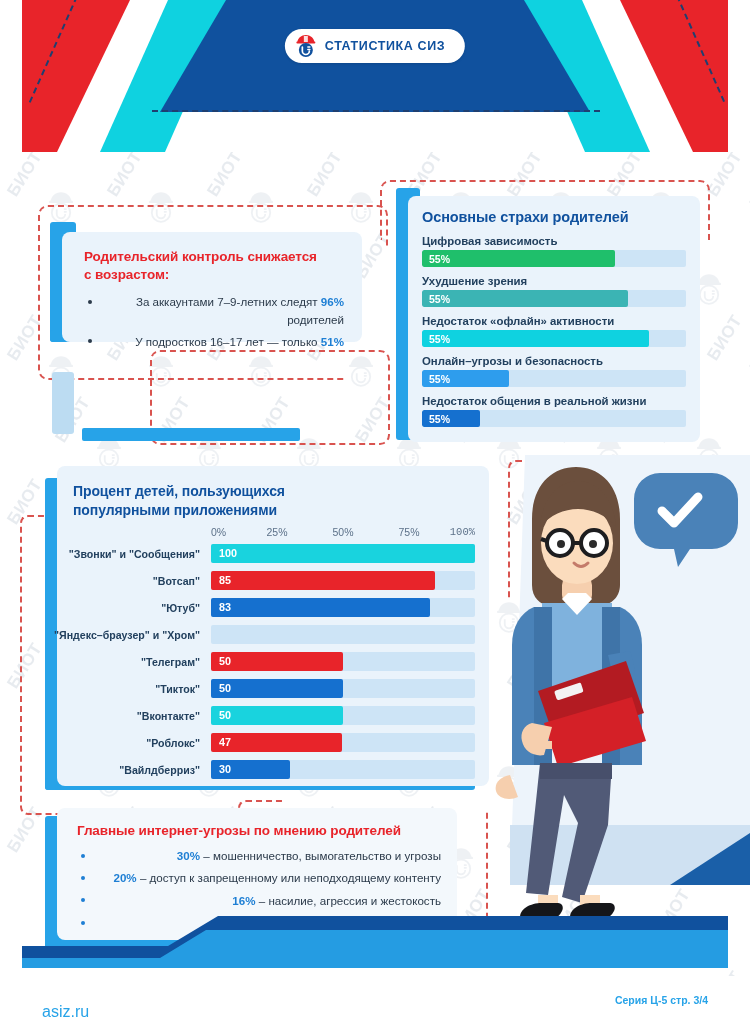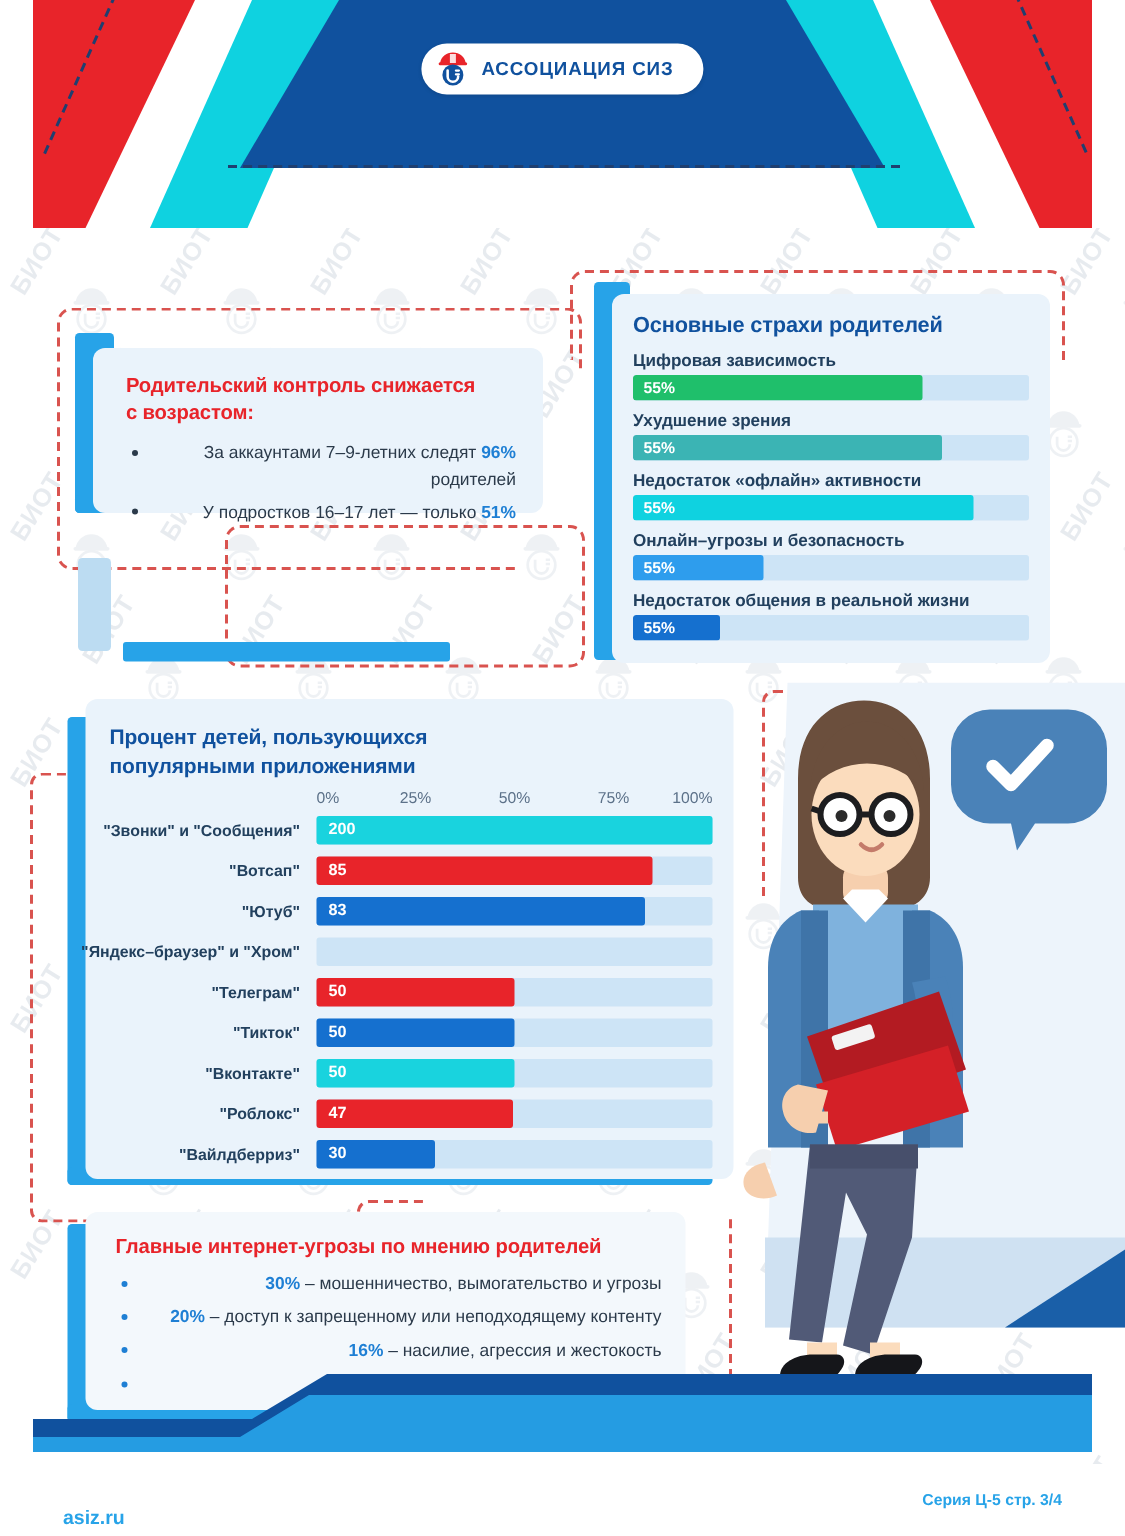--- a/index.html
+++ b/index.html
@@ -254,21 +254,21 @@
     position: absolute;
     left: 0; bottom: 0;
     width: 750px;
     height: 48px;
     background: #ffffff;
     z-index: 6;
     display: flex;
     align-items: center;
     padding: 0 42px;
   }
-  .footer-site { font-size: 13px; color: #27a3e8; font-weight: 700; margin-top: 23px; }
+  .footer-site { font-size: 16px; color: #27a3e8; font-weight: 400; margin-top: 23px; }
   .footer-title {
     position: absolute;
     left: 50%;
     transform: translateX(-50%);
     font-size: 12px;
     font-weight: 700;
     color: #10519e;
     letter-spacing: .2px;
     white-space: nowrap;
   }
@@ -1294,21 +1294,21 @@
     <span class="logo-mark">
       <svg viewBox="0 0 44 48" xmlns="http://www.w3.org/2000/svg">
         <path d="M22 2C13 2 6 8 5 16h34C38 8 31 2 22 2z" fill="#e8242a"></path>
         <rect x="3" y="15" width="38" height="4" rx="2" fill="#e8242a"></rect>
         <rect x="18" y="4" width="8" height="12" fill="#ffffff" opacity=".85"></rect>
         <circle cx="22" cy="32" r="14" fill="#10519e"></circle>
         <path d="M15 26v8a7 7 0 0 0 14 0" stroke="#ffffff" stroke-width="3.4" fill="none" stroke-linecap="round"></path>
         <path d="M26 26h4M26 31h4" stroke="#ffffff" stroke-width="3" stroke-linecap="round"></path>
       </svg>
     </span>
-    <span class="logo-text">АССОЦИАЦИЯ СИЗ</span>
+    <span class="logo-text">СТАТИСТИКА СИЗ</span>
   </div>
 
   <div class="dash" style="left:38px; top:205px; width:350px; height:175px; border-width:2px; border-radius:10px; border-color:#d9534f; clip-path: polygon(0 0,100% 0,100% 24%,88% 24%,88% 100%,0 100%);"></div>
 
   <div class="dash" style="left:380px; top:180px; width:330px; height:60px; border-width:2px 2px 0 2px; border-radius:10px 10px 0 0; border-color:#d9534f;"></div>
 
   <div class="dash" style="left:150px; top:350px; width:240px; height:95px; border-width:2px; border-radius:10px; border-color:#d9534f;"></div>
 
   <div class="dash" style="left:20px; top:515px; width:45px; height:300px; border-width:2px 0 2px 2px; border-radius:8px 0 0 8px; border-color:#d9534f;"></div>
 
@@ -1379,28 +1379,28 @@
 
   <div class="card" style="left:57px; top:466px; width:432px; height:320px; padding:16px 14px 0 16px;">
     <div class="card-title blue" style="font-size:14px; max-width:300px;">Процент детей, пользующихся популярными приложениями</div>
 
     <div style="position:relative; margin-top:6px; padding-left:138px;">
       <div class="axis-row" id="axis-row">
           <span class="axis-tick" style="left: 0%; transform: translateX(0px);">0%</span>
           <span class="axis-tick" style="left: 25%;">25%</span>
           <span class="axis-tick" style="left: 50%; text-align: right;">50%</span>
           <span class="axis-tick" style="left: 75%;">75%</span>
-          <span class="axis-tick" style="left: 100%; transform: translateX(-100%);">100%</span>
+          <span class="axis-tick" style="left: 100%; transform: translateX(-100%); font-family: Liberation Mono, monospace;">100%</span>
         </div>
       <div id="apps-rows">
           <div class="app-row">
             <span class="app-name">"Звонки" и "Сообщения"</span>
             <div class="app-track"></div>
             <div class="app-fill" style="width: 100%; background: rgb(25, 211, 222); position: absolute; top: 3px; height: 19px;">
-              <span class="app-val">200</span>
+              <span class="app-val">100</span>
             </div>
           </div>
           <div class="app-row">
             <span class="app-name">"Вотсап"</span>
             <div class="app-track"></div>
             <div class="app-fill" style="width: 85%; background: rgb(232, 36, 42); position: absolute; top: 3px; height: 19px;">
               <span class="app-val">85</span>
             </div>
           </div>
           <div class="app-row">

